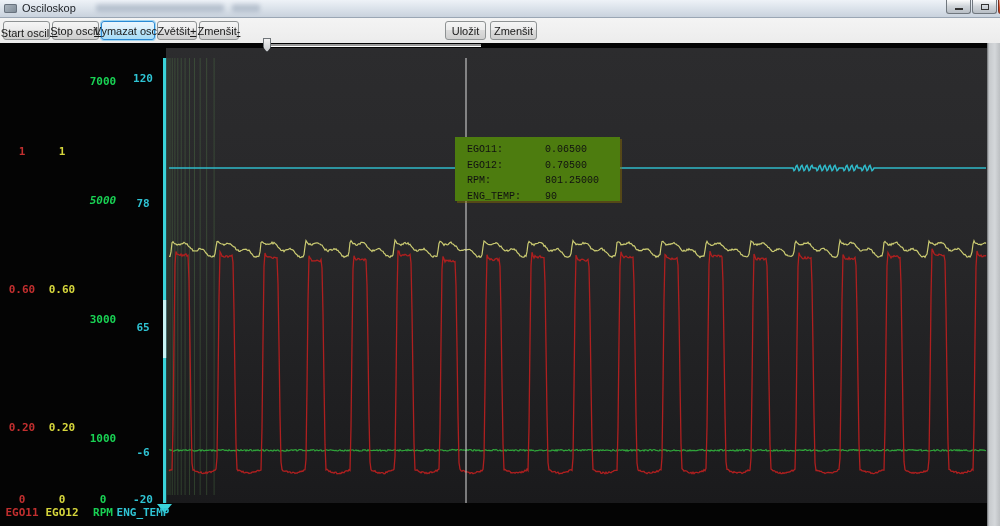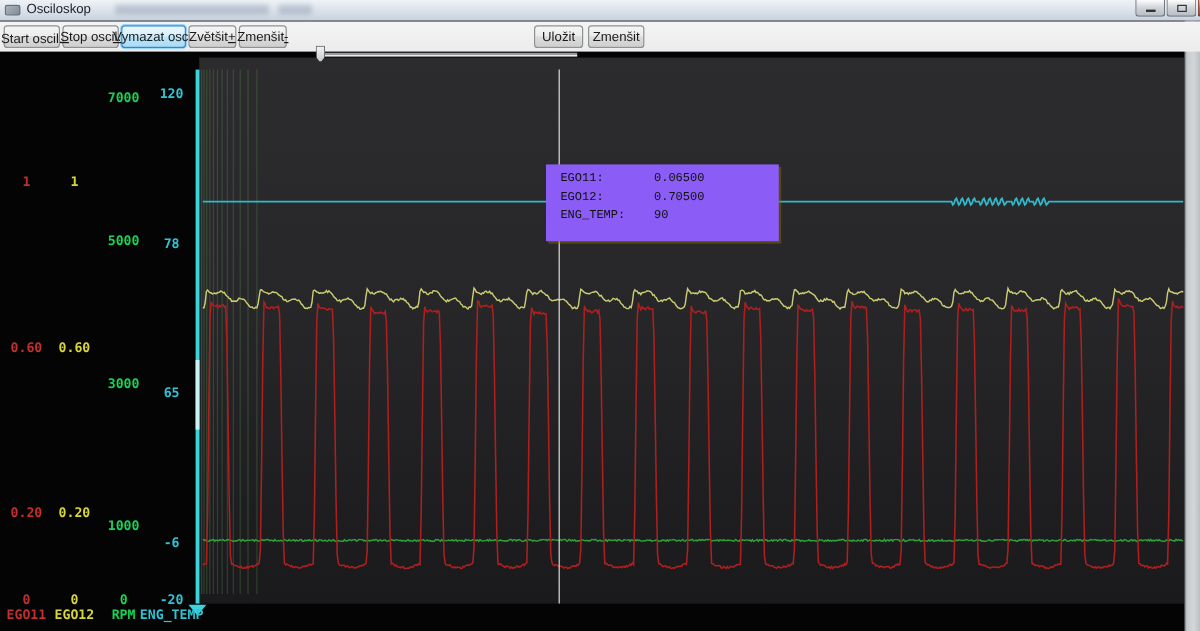--- a/index.html
+++ b/index.html
@@ -68,21 +68,21 @@
         <div class="tick" style="left: 22px; top: 282.75px; color: rgb(194, 47, 47);">0.60</div>
         <div class="tick" style="left: 22px; top: 420.5px; color: rgb(194, 47, 47);">0.20</div>
         <div class="tick" style="left: 22px; top: 493px; color: rgb(194, 47, 47);">0</div>
         <div class="axis-name" style="left: 22px; top: 506px; color: rgb(194, 47, 47);">EGO11</div>
         <div class="tick" style="left: 62px; top: 145px; color: rgb(214, 214, 60);">1</div>
         <div class="tick" style="left: 62px; top: 282.75px; color: rgb(214, 214, 60);">0.60</div>
         <div class="tick" style="left: 62px; top: 420.5px; color: rgb(214, 214, 60);">0.20</div>
         <div class="tick" style="left: 62px; top: 493px; color: rgb(214, 214, 60);">0</div>
         <div class="axis-name" style="left: 62px; top: 506px; color: rgb(214, 214, 60);">EGO12</div>
         <div class="tick" style="left: 103px; top: 75px; color: rgb(25, 210, 84);">7000</div>
-        <div class="tick" style="left: 103px; top: 193.833px; color: rgb(25, 210, 84);">5000</div>
+        <div class="tick" style="left: 103px; top: 193.833px; color: rgb(25, 210, 84); font-style: italic;">5000</div>
         <div class="tick" style="left: 103px; top: 312.667px; color: rgb(25, 210, 84);">3000</div>
         <div class="tick" style="left: 103px; top: 431.5px; color: rgb(25, 210, 84);">1000</div>
         <div class="tick" style="left: 103px; top: 493px; color: rgb(25, 210, 84);">0</div>
         <div class="axis-name" style="left: 103px; top: 506px; color: rgb(25, 210, 84);">RPM</div>
         <div class="tick" style="left: 143px; top: 72px; color: rgb(47, 196, 212);">120</div>
         <div class="tick" style="left: 143px; top: 196.667px; color: rgb(47, 196, 212);">78</div>
         <div class="tick" style="left: 143px; top: 321.333px; color: rgb(47, 196, 212);">65</div>
         <div class="tick" style="left: 143px; top: 446px; color: rgb(47, 196, 212);">-6</div>
         <div class="tick" style="left: 143px; top: 493px; color: rgb(47, 196, 212);">-20</div>
         <div class="axis-name" style="left: 143px; top: 506px; color: rgb(47, 196, 212);">ENG_TEMP</div>
@@ -102,23 +102,24 @@
         <line x1="214.0890328299309" y1="58" x2="214.0890328299309" y2="495" stroke="rgba(96,150,84,0.30)" stroke-width="1"></line>
         <polyline points="169,168.0 170,168.0 171,168.0 172,168.0 173,168.0 174,168.0 175,168.0 176,168.0 177,168.0 178,168.0 179,168.0 180,168.0 181,168.0 182,168.0 183,168.0 184,168.0 185,168.0 186,168.0 187,168.0 188,168.0 189,168.0 190,168.0 191,168.0 192,168.0 193,168.0 194,168.0 195,168.0 196,168.0 197,168.0 198,168.0 199,168.0 200,168.0 201,168.0 202,168.0 203,168.0 204,168.0 205,168.0 206,168.0 207,168.0 208,168.0 209,168.0 210,168.0 211,168.0 212,168.0 213,168.0 214,168.0 215,168.0 216,168.0 217,168.0 218,168.0 219,168.0 220,168.0 221,168.0 222,168.0 223,168.0 224,168.0 225,168.0 226,168.0 227,168.0 228,168.0 229,168.0 230,168.0 231,168.0 232,168.0 233,168.0 234,168.0 235,168.0 236,168.0 237,168.0 238,168.0 239,168.0 240,168.0 241,168.0 242,168.0 243,168.0 244,168.0 245,168.0 246,168.0 247,168.0 248,168.0 249,168.0 250,168.0 251,168.0 252,168.0 253,168.0 254,168.0 255,168.0 256,168.0 257,168.0 258,168.0 259,168.0 260,168.0 261,168.0 262,168.0 263,168.0 264,168.0 265,168.0 266,168.0 267,168.0 268,168.0 269,168.0 270,168.0 271,168.0 272,168.0 273,168.0 274,168.0 275,168.0 276,168.0 277,168.0 278,168.0 279,168.0 280,168.0 281,168.0 282,168.0 283,168.0 284,168.0 285,168.0 286,168.0 287,168.0 288,168.0 289,168.0 290,168.0 291,168.0 292,168.0 293,168.0 294,168.0 295,168.0 296,168.0 297,168.0 298,168.0 299,168.0 300,168.0 301,168.0 302,168.0 303,168.0 304,168.0 305,168.0 306,168.0 307,168.0 308,168.0 309,168.0 310,168.0 311,168.0 312,168.0 313,168.0 314,168.0 315,168.0 316,168.0 317,168.0 318,168.0 319,168.0 320,168.0 321,168.0 322,168.0 323,168.0 324,168.0 325,168.0 326,168.0 327,168.0 328,168.0 329,168.0 330,168.0 331,168.0 332,168.0 333,168.0 334,168.0 335,168.0 336,168.0 337,168.0 338,168.0 339,168.0 340,168.0 341,168.0 342,168.0 343,168.0 344,168.0 345,168.0 346,168.0 347,168.0 348,168.0 349,168.0 350,168.0 351,168.0 352,168.0 353,168.0 354,168.0 355,168.0 356,168.0 357,168.0 358,168.0 359,168.0 360,168.0 361,168.0 362,168.0 363,168.0 364,168.0 365,168.0 366,168.0 367,168.0 368,168.0 369,168.0 370,168.0 371,168.0 372,168.0 373,168.0 374,168.0 375,168.0 376,168.0 377,168.0 378,168.0 379,168.0 380,168.0 381,168.0 382,168.0 383,168.0 384,168.0 385,168.0 386,168.0 387,168.0 388,168.0 389,168.0 390,168.0 391,168.0 392,168.0 393,168.0 394,168.0 395,168.0 396,168.0 397,168.0 398,168.0 399,168.0 400,168.0 401,168.0 402,168.0 403,168.0 404,168.0 405,168.0 406,168.0 407,168.0 408,168.0 409,168.0 410,168.0 411,168.0 412,168.0 413,168.0 414,168.0 415,168.0 416,168.0 417,168.0 418,168.0 419,168.0 420,168.0 421,168.0 422,168.0 423,168.0 424,168.0 425,168.0 426,168.0 427,168.0 428,168.0 429,168.0 430,168.0 431,168.0 432,168.0 433,168.0 434,168.0 435,168.0 436,168.0 437,168.0 438,168.0 439,168.0 440,168.0 441,168.0 442,168.0 443,168.0 444,168.0 445,168.0 446,168.0 447,168.0 448,168.0 449,168.0 450,168.0 451,168.0 452,168.0 453,168.0 454,168.0 455,168.0 456,168.0 457,168.0 458,168.0 459,168.0 460,168.0 461,168.0 462,168.0 463,168.0 464,168.0 465,168.0 466,168.0 467,168.0 468,168.0 469,168.0 470,168.0 471,168.0 472,168.0 473,168.0 474,168.0 475,168.0 476,168.0 477,168.0 478,168.0 479,168.0 480,168.0 481,168.0 482,168.0 483,168.0 484,168.0 485,168.0 486,168.0 487,168.0 488,168.0 489,168.0 490,168.0 491,168.0 492,168.0 493,168.0 494,168.0 495,168.0 496,168.0 497,168.0 498,168.0 499,168.0 500,168.0 501,168.0 502,168.0 503,168.0 504,168.0 505,168.0 506,168.0 507,168.0 508,168.0 509,168.0 510,168.0 511,168.0 512,168.0 513,168.0 514,168.0 515,168.0 516,168.0 517,168.0 518,168.0 519,168.0 520,168.0 521,168.0 522,168.0 523,168.0 524,168.0 525,168.0 526,168.0 527,168.0 528,168.0 529,168.0 530,168.0 531,168.0 532,168.0 533,168.0 534,168.0 535,168.0 536,168.0 537,168.0 538,168.0 539,168.0 540,168.0 541,168.0 542,168.0 543,168.0 544,168.0 545,168.0 546,168.0 547,168.0 548,168.0 549,168.0 550,168.0 551,168.0 552,168.0 553,168.0 554,168.0 555,168.0 556,168.0 557,168.0 558,168.0 559,168.0 560,168.0 561,168.0 562,168.0 563,168.0 564,168.0 565,168.0 566,168.0 567,168.0 568,168.0 569,168.0 570,168.0 571,168.0 572,168.0 573,168.0 574,168.0 575,168.0 576,168.0 577,168.0 578,168.0 579,168.0 580,168.0 581,168.0 582,168.0 583,168.0 584,168.0 585,168.0 586,168.0 587,168.0 588,168.0 589,168.0 590,168.0 591,168.0 592,168.0 593,168.0 594,168.0 595,168.0 596,168.0 597,168.0 598,168.0 599,168.0 600,168.0 601,168.0 602,168.0 603,168.0 604,168.0 605,168.0 606,168.0 607,168.0 608,168.0 609,168.0 610,168.0 611,168.0 612,168.0 613,168.0 614,168.0 615,168.0 616,168.0 617,168.0 618,168.0 619,168.0 620,168.0 621,168.0 622,168.0 623,168.0 624,168.0 625,168.0 626,168.0 627,168.0 628,168.0 629,168.0 630,168.0 631,168.0 632,168.0 633,168.0 634,168.0 635,168.0 636,168.0 637,168.0 638,168.0 639,168.0 640,168.0 641,168.0 642,168.0 643,168.0 644,168.0 645,168.0 646,168.0 647,168.0 648,168.0 649,168.0 650,168.0 651,168.0 652,168.0 653,168.0 654,168.0 655,168.0 656,168.0 657,168.0 658,168.0 659,168.0 660,168.0 661,168.0 662,168.0 663,168.0 664,168.0 665,168.0 666,168.0 667,168.0 668,168.0 669,168.0 670,168.0 671,168.0 672,168.0 673,168.0 674,168.0 675,168.0 676,168.0 677,168.0 678,168.0 679,168.0 680,168.0 681,168.0 682,168.0 683,168.0 684,168.0 685,168.0 686,168.0 687,168.0 688,168.0 689,168.0 690,168.0 691,168.0 692,168.0 693,168.0 694,168.0 695,168.0 696,168.0 697,168.0 698,168.0 699,168.0 700,168.0 701,168.0 702,168.0 703,168.0 704,168.0 705,168.0 706,168.0 707,168.0 708,168.0 709,168.0 710,168.0 711,168.0 712,168.0 713,168.0 714,168.0 715,168.0 716,168.0 717,168.0 718,168.0 719,168.0 720,168.0 721,168.0 722,168.0 723,168.0 724,168.0 725,168.0 726,168.0 727,168.0 728,168.0 729,168.0 730,168.0 731,168.0 732,168.0 733,168.0 734,168.0 735,168.0 736,168.0 737,168.0 738,168.0 739,168.0 740,168.0 741,168.0 742,168.0 743,168.0 744,168.0 745,168.0 746,168.0 747,168.0 748,168.0 749,168.0 750,168.0 751,168.0 752,168.0 753,168.0 754,168.0 755,168.0 756,168.0 757,168.0 758,168.0 759,168.0 760,168.0 761,168.0 762,168.0 763,168.0 764,168.0 765,168.0 766,168.0 767,168.0 768,168.0 769,168.0 770,168.0 771,168.0 772,168.0 773,168.0 774,168.0 775,168.0 776,168.0 777,168.0 778,168.0 779,168.0 780,168.0 781,168.0 782,168.0 783,168.0 784,168.0 785,168.0 786,168.0 787,168.0 788,168.0 789,168.0 790,168.0 791,168.0 792,168.0 793,168.0 794,170.7 795,169.7 796,166.4 797,165.4 798,168.0 799,170.7 800,169.7 801,166.4 802,165.4 803,168.0 804,170.7 805,169.7 806,166.4 807,165.4 808,168.0 809,170.7 810,169.7 811,166.4 812,165.4 813,168.0 814,168.0 815,168.0 816,168.0 817,170.7 818,169.7 819,166.4 820,165.4 821,168.0 822,170.7 823,169.7 824,166.4 825,165.4 826,168.0 827,170.7 828,169.7 829,166.4 830,165.4 831,168.0 832,170.7 833,169.7 834,166.4 835,165.4 836,168.0 837,170.7 838,169.7 839,168.0 840,168.0 841,168.0 842,168.0 843,168.0 844,170.7 845,169.7 846,166.4 847,165.4 848,168.0 849,170.7 850,169.7 851,166.4 852,165.4 853,168.0 854,170.7 855,169.7 856,166.4 857,165.4 858,168.0 859,168.0 860,168.0 861,168.0 862,170.7 863,169.7 864,166.4 865,165.4 866,168.0 867,170.7 868,169.7 869,166.4 870,165.4 871,168.0 872,170.7 873,169.7 874,168.0 875,168.0 876,168.0 877,168.0 878,168.0 879,168.0 880,168.0 881,168.0 882,168.0 883,168.0 884,168.0 885,168.0 886,168.0 887,168.0 888,168.0 889,168.0 890,168.0 891,168.0 892,168.0 893,168.0 894,168.0 895,168.0 896,168.0 897,168.0 898,168.0 899,168.0 900,168.0 901,168.0 902,168.0 903,168.0 904,168.0 905,168.0 906,168.0 907,168.0 908,168.0 909,168.0 910,168.0 911,168.0 912,168.0 913,168.0 914,168.0 915,168.0 916,168.0 917,168.0 918,168.0 919,168.0 920,168.0 921,168.0 922,168.0 923,168.0 924,168.0 925,168.0 926,168.0 927,168.0 928,168.0 929,168.0 930,168.0 931,168.0 932,168.0 933,168.0 934,168.0 935,168.0 936,168.0 937,168.0 938,168.0 939,168.0 940,168.0 941,168.0 942,168.0 943,168.0 944,168.0 945,168.0 946,168.0 947,168.0 948,168.0 949,168.0 950,168.0 951,168.0 952,168.0 953,168.0 954,168.0 955,168.0 956,168.0 957,168.0 958,168.0 959,168.0 960,168.0 961,168.0 962,168.0 963,168.0 964,168.0 965,168.0 966,168.0 967,168.0 968,168.0 969,168.0 970,168.0 971,168.0 972,168.0 973,168.0 974,168.0 975,168.0 976,168.0 977,168.0 978,168.0 979,168.0 980,168.0 981,168.0 982,168.0 983,168.0 984,168.0 985,168.0 986,168.0" fill="none" stroke="#2fb9c9" stroke-width="1.5"></polyline>
         <polyline points="169,449.9 170,449.6 171,450.5 172,450.0 173,451.1 174,451.1 175,450.3 176,450.4 177,449.8 178,449.6 179,451.0 180,450.1 181,450.3 182,450.7 183,449.8 184,450.0 185,450.1 186,449.7 187,450.6 188,450.4 189,450.0 190,449.6 191,450.2 192,450.0 193,450.6 194,451.0 195,451.1 196,450.7 197,450.8 198,450.4 199,449.8 200,449.9 201,451.0 202,449.7 203,450.2 204,450.8 205,450.7 206,450.1 207,450.3 208,450.3 209,450.1 210,450.0 211,449.8 212,451.0 213,449.8 214,450.4 215,450.9 216,450.6 217,450.8 218,449.6 219,450.3 220,450.0 221,450.4 222,449.6 223,449.6 224,450.0 225,450.6 226,450.2 227,450.3 228,451.0 229,449.7 230,450.5 231,450.9 232,450.4 233,450.7 234,450.3 235,451.0 236,450.2 237,449.6 238,450.1 239,450.6 240,450.6 241,449.6 242,450.6 243,450.5 244,450.0 245,449.8 246,451.0 247,449.9 248,450.7 249,450.6 250,449.7 251,449.6 252,451.0 253,451.0 254,450.1 255,450.7 256,450.0 257,450.5 258,449.8 259,450.7 260,450.6 261,450.1 262,450.3 263,449.6 264,451.1 265,450.9 266,449.8 267,449.9 268,450.2 269,450.8 270,450.6 271,450.1 272,450.9 273,451.0 274,449.9 275,450.4 276,450.9 277,450.1 278,449.9 279,450.9 280,451.1 281,451.0 282,450.5 283,450.7 284,451.1 285,451.1 286,451.1 287,449.7 288,450.8 289,450.6 290,450.4 291,449.8 292,449.9 293,450.5 294,449.8 295,449.9 296,449.6 297,450.9 298,450.5 299,449.6 300,449.7 301,449.7 302,449.8 303,450.7 304,450.3 305,450.9 306,450.4 307,450.2 308,450.9 309,450.3 310,450.5 311,449.8 312,450.3 313,449.6 314,449.7 315,451.0 316,450.3 317,449.9 318,450.7 319,450.7 320,450.0 321,449.9 322,451.1 323,450.9 324,450.6 325,450.4 326,449.7 327,450.0 328,450.4 329,450.4 330,449.8 331,449.9 332,450.2 333,450.4 334,450.3 335,450.9 336,450.3 337,450.9 338,451.0 339,450.3 340,449.7 341,450.7 342,450.4 343,450.9 344,451.0 345,450.0 346,450.2 347,451.0 348,450.1 349,450.9 350,449.8 351,450.1 352,450.0 353,449.8 354,450.8 355,450.5 356,449.9 357,450.8 358,450.3 359,451.0 360,450.8 361,451.0 362,451.0 363,449.7 364,450.0 365,449.6 366,450.4 367,451.0 368,449.6 369,450.7 370,450.2 371,450.5 372,450.7 373,450.3 374,450.1 375,450.5 376,450.4 377,449.8 378,450.8 379,450.4 380,449.6 381,451.1 382,450.3 383,450.3 384,450.6 385,450.2 386,451.1 387,451.0 388,449.5 389,450.2 390,449.9 391,450.2 392,450.5 393,450.4 394,449.8 395,449.6 396,450.2 397,450.6 398,450.0 399,451.1 400,449.7 401,450.5 402,450.9 403,450.6 404,450.5 405,450.5 406,449.8 407,450.9 408,449.5 409,450.6 410,450.2 411,450.5 412,450.0 413,449.8 414,451.0 415,450.6 416,450.7 417,449.9 418,450.5 419,450.6 420,450.6 421,451.0 422,450.7 423,450.8 424,450.2 425,449.6 426,449.5 427,450.7 428,449.7 429,449.7 430,450.8 431,449.9 432,450.2 433,449.7 434,450.4 435,451.1 436,451.0 437,450.7 438,449.9 439,450.9 440,449.7 441,450.0 442,449.8 443,450.4 444,450.9 445,450.3 446,450.6 447,450.8 448,450.8 449,450.5 450,449.9 451,450.2 452,449.5 453,449.7 454,449.9 455,449.6 456,450.6 457,449.6 458,449.7 459,450.7 460,449.9 461,449.6 462,449.9 463,450.1 464,449.9 465,450.2 466,450.5 467,449.6 468,450.4 469,449.7 470,449.6 471,449.6 472,450.7 473,451.0 474,449.6 475,449.8 476,450.8 477,449.9 478,450.6 479,449.8 480,451.1 481,450.6 482,450.8 483,450.5 484,450.8 485,449.8 486,450.1 487,450.4 488,450.6 489,450.2 490,450.8 491,450.4 492,450.8 493,449.6 494,449.7 495,450.0 496,449.5 497,450.0 498,450.9 499,450.5 500,450.0 501,450.8 502,450.9 503,450.7 504,450.6 505,449.7 506,451.1 507,450.0 508,449.8 509,450.3 510,450.4 511,450.1 512,450.3 513,449.9 514,450.9 515,449.8 516,449.8 517,450.2 518,450.9 519,450.9 520,449.6 521,449.9 522,450.1 523,450.1 524,449.7 525,451.1 526,449.9 527,450.2 528,450.6 529,449.6 530,450.6 531,449.7 532,450.5 533,450.1 534,450.8 535,451.1 536,450.6 537,450.7 538,450.7 539,450.0 540,450.1 541,450.2 542,450.1 543,450.9 544,450.6 545,450.5 546,450.5 547,449.7 548,450.4 549,451.0 550,450.9 551,450.8 552,449.9 553,450.4 554,450.2 555,451.0 556,449.8 557,451.0 558,449.8 559,450.1 560,449.9 561,449.6 562,449.9 563,450.2 564,451.0 565,450.3 566,450.2 567,450.7 568,450.3 569,449.5 570,450.7 571,451.0 572,450.0 573,449.6 574,450.2 575,450.3 576,449.8 577,449.5 578,450.7 579,450.5 580,450.0 581,450.9 582,449.9 583,449.7 584,450.5 585,449.7 586,450.0 587,450.3 588,449.7 589,449.6 590,449.8 591,449.7 592,449.6 593,451.1 594,450.5 595,450.4 596,450.4 597,450.4 598,449.7 599,451.0 600,449.9 601,450.1 602,450.5 603,449.7 604,450.5 605,450.4 606,450.1 607,450.2 608,450.1 609,450.5 610,450.4 611,451.0 612,450.7 613,449.6 614,450.3 615,450.8 616,451.0 617,449.6 618,450.6 619,449.8 620,450.1 621,450.4 622,449.9 623,449.9 624,450.6 625,450.0 626,451.1 627,449.8 628,451.1 629,450.5 630,450.3 631,449.6 632,451.0 633,449.7 634,450.4 635,449.8 636,450.8 637,449.9 638,449.7 639,450.0 640,451.1 641,450.6 642,450.5 643,449.9 644,451.0 645,449.8 646,450.1 647,450.0 648,450.9 649,450.1 650,449.5 651,449.8 652,450.9 653,449.7 654,449.6 655,449.8 656,450.6 657,450.3 658,451.0 659,451.0 660,449.8 661,450.6 662,451.0 663,449.8 664,449.6 665,450.1 666,450.0 667,451.1 668,450.3 669,450.5 670,451.0 671,450.8 672,450.7 673,450.5 674,449.8 675,450.7 676,450.4 677,450.6 678,450.5 679,450.5 680,451.0 681,450.7 682,450.8 683,449.8 684,450.1 685,450.0 686,450.7 687,451.1 688,450.2 689,450.9 690,449.9 691,450.9 692,450.3 693,450.9 694,450.2 695,450.8 696,450.5 697,450.6 698,450.2 699,450.2 700,449.6 701,450.2 702,449.5 703,449.8 704,450.7 705,450.7 706,450.2 707,450.1 708,450.6 709,450.4 710,451.1 711,450.1 712,450.6 713,450.7 714,451.0 715,450.0 716,450.5 717,450.8 718,450.0 719,451.0 720,449.6 721,449.6 722,449.6 723,450.9 724,450.5 725,449.8 726,450.8 727,450.5 728,450.5 729,450.9 730,450.1 731,450.4 732,450.6 733,449.9 734,450.8 735,450.7 736,451.0 737,449.5 738,451.1 739,450.1 740,449.9 741,450.8 742,450.0 743,449.6 744,451.0 745,449.7 746,449.7 747,449.7 748,449.7 749,450.0 750,451.1 751,450.6 752,450.6 753,449.5 754,451.1 755,451.0 756,450.6 757,450.3 758,449.7 759,450.2 760,449.9 761,449.6 762,450.5 763,450.3 764,450.6 765,450.3 766,449.6 767,451.1 768,450.8 769,450.6 770,450.5 771,450.5 772,450.8 773,451.0 774,449.9 775,450.9 776,450.1 777,449.9 778,451.1 779,450.8 780,450.5 781,450.7 782,450.1 783,450.6 784,450.8 785,449.6 786,451.0 787,450.7 788,450.6 789,451.0 790,450.5 791,450.3 792,450.9 793,450.7 794,451.0 795,450.8 796,450.7 797,450.0 798,450.5 799,449.8 800,450.1 801,450.2 802,450.4 803,450.1 804,450.3 805,449.5 806,449.7 807,450.5 808,450.3 809,450.2 810,449.8 811,451.0 812,450.7 813,450.4 814,449.7 815,450.0 816,450.3 817,450.1 818,451.0 819,450.7 820,451.0 821,451.0 822,450.8 823,450.5 824,449.9 825,450.1 826,450.9 827,450.8 828,450.7 829,449.8 830,449.8 831,450.0 832,449.8 833,449.9 834,449.9 835,449.7 836,449.6 837,450.3 838,449.9 839,450.1 840,449.8 841,450.8 842,449.7 843,449.9 844,450.4 845,450.5 846,450.3 847,451.0 848,451.0 849,450.0 850,450.2 851,449.7 852,450.3 853,449.5 854,449.6 855,450.5 856,449.6 857,450.7 858,449.8 859,450.6 860,451.1 861,450.0 862,450.4 863,450.1 864,450.4 865,450.3 866,449.7 867,450.0 868,450.1 869,449.9 870,451.1 871,450.7 872,449.9 873,449.9 874,450.8 875,450.8 876,450.6 877,450.0 878,450.5 879,450.7 880,450.5 881,450.8 882,450.3 883,449.7 884,449.7 885,450.7 886,450.6 887,449.6 888,449.8 889,450.8 890,451.0 891,450.9 892,450.2 893,450.3 894,450.8 895,450.0 896,450.8 897,449.8 898,449.6 899,450.3 900,449.7 901,450.3 902,451.1 903,449.8 904,450.3 905,450.0 906,450.7 907,450.7 908,449.9 909,449.6 910,449.9 911,449.9 912,449.9 913,449.6 914,450.4 915,449.9 916,450.6 917,450.2 918,450.5 919,449.9 920,450.0 921,449.6 922,451.0 923,450.7 924,450.3 925,450.5 926,450.1 927,450.6 928,450.8 929,451.1 930,450.8 931,450.7 932,450.5 933,450.5 934,449.8 935,451.0 936,450.5 937,449.7 938,449.9 939,450.5 940,451.0 941,451.1 942,450.1 943,449.7 944,450.9 945,450.0 946,450.1 947,451.1 948,450.8 949,450.6 950,450.2 951,449.8 952,450.8 953,450.2 954,449.9 955,449.9 956,450.7 957,449.6 958,450.8 959,449.6 960,450.9 961,450.1 962,450.8 963,450.2 964,449.9 965,450.6 966,449.7 967,450.5 968,450.9 969,451.0 970,451.1 971,450.9 972,450.0 973,450.1 974,450.8 975,449.7 976,450.0 977,450.5 978,450.6 979,450.9 980,449.5 981,450.3 982,449.7 983,450.4 984,449.9 985,450.7 986,450.5" fill="none" stroke="#2fa33a" stroke-width="1.2"></polyline>
         <polyline points="169,256.4 170,256.4 171,251.9 172,242.8 173,241.7 174,243.1 175,243.9 176,244.0 177,245.0 178,244.6 179,244.2 180,244.9 181,243.9 182,243.8 183,243.4 184,242.4 185,243.1 186,244.0 187,243.7 188,245.6 189,246.7 190,247.3 191,248.8 192,248.9 193,251.1 194,250.8 195,251.0 196,250.8 197,251.1 198,250.2 199,248.5 200,248.7 201,249.1 202,249.3 203,249.3 204,250.1 205,251.6 206,253.0 207,254.0 208,255.6 209,256.1 210,255.7 211,256.8 212,257.0 213,256.0 214,256.6 215,253.6 216,246.9 217,241.6 218,241.4 219,242.5 220,243.3 221,243.7 222,244.0 223,244.1 224,245.1 225,244.4 226,244.0 227,243.2 228,243.5 229,243.8 230,243.7 231,244.4 232,245.5 233,246.2 234,246.9 235,247.3 236,249.6 237,250.2 238,249.8 239,251.3 240,251.3 241,250.5 242,250.3 243,249.6 244,249.3 245,249.4 246,249.2 247,250.0 248,250.6 249,250.1 250,251.4 251,253.3 252,254.0 253,255.5 254,256.9 255,256.7 256,257.2 257,256.2 258,256.5 259,256.0 260,251.9 261,242.5 262,241.7 263,242.4 264,243.4 265,243.5 266,244.5 267,244.0 268,244.1 269,244.4 270,243.8 271,243.7 272,242.2 273,243.8 274,242.4 275,243.4 276,244.2 277,245.4 278,247.2 279,248.0 280,248.9 281,250.5 282,250.7 283,250.0 284,251.6 285,250.3 286,249.8 287,249.6 288,249.6 289,249.1 290,248.3 291,249.5 292,249.6 293,250.0 294,251.2 295,252.8 296,254.1 297,254.7 298,256.4 299,256.0 300,257.6 301,257.5 302,256.7 303,256.9 304,254.6 305,246.7 306,240.7 307,242.2 308,243.5 309,244.6 310,243.6 311,244.9 312,245.0 313,243.9 314,243.7 315,243.0 316,243.1 317,242.8 318,243.1 319,243.8 320,244.0 321,245.0 322,245.0 323,246.7 324,248.3 325,250.0 326,249.2 327,250.7 328,251.6 329,249.9 330,249.6 331,249.4 332,250.4 333,249.6 334,248.5 335,249.4 336,248.8 337,250.4 338,250.3 339,252.1 340,252.6 341,254.0 342,256.0 343,255.8 344,257.4 345,256.5 346,256.7 347,255.4 348,255.9 349,251.9 350,242.6 351,240.7 352,242.2 353,243.7 354,243.4 355,243.8 356,245.3 357,245.4 358,244.2 359,243.7 360,244.2 361,242.3 362,242.3 363,242.6 364,242.6 365,243.6 366,244.7 367,246.6 368,247.6 369,248.5 370,249.8 371,250.4 372,251.5 373,250.0 374,251.0 375,250.0 376,249.7 377,249.2 378,248.8 379,248.4 380,248.9 381,250.4 382,251.0 383,251.3 384,253.4 385,253.9 386,255.7 387,255.4 388,255.7 389,256.8 390,257.5 391,255.7 392,256.2 393,255.0 394,246.8 395,240.1 396,241.4 397,243.4 398,243.7 399,244.0 400,244.6 401,245.4 402,244.0 403,244.5 404,242.9 405,242.5 406,243.7 407,243.8 408,242.7 409,244.7 410,244.2 411,246.0 412,247.2 413,248.2 414,249.9 415,250.4 416,249.9 417,251.4 418,251.1 419,249.7 420,249.4 421,250.0 422,249.4 423,249.8 424,248.4 425,249.9 426,250.3 427,251.1 428,252.3 429,253.5 430,254.0 431,255.7 432,256.5 433,257.2 434,255.9 435,255.8 436,256.5 437,256.2 438,250.6 439,243.5 440,241.2 441,241.7 442,242.7 443,243.9 444,245.4 445,243.9 446,244.1 447,244.9 448,244.7 449,243.5 450,242.6 451,242.1 452,243.7 453,244.0 454,244.8 455,246.1 456,245.9 457,247.2 458,249.4 459,249.9 460,250.6 461,250.5 462,250.1 463,250.3 464,249.8 465,249.5 466,250.2 467,249.6 468,249.7 469,249.3 470,249.5 471,250.6 472,251.0 473,252.3 474,253.6 475,254.3 476,255.3 477,257.1 478,256.7 479,255.9 480,257.2 481,256.9 482,254.7 483,247.2 484,241.0 485,241.7 486,242.8 487,243.6 488,244.2 489,244.6 490,244.5 491,244.9 492,244.2 493,243.9 494,243.5 495,243.5 496,242.7 497,243.1 498,243.9 499,245.5 500,246.7 501,246.1 502,248.0 503,249.1 504,250.1 505,250.8 506,250.6 507,250.1 508,251.3 509,250.6 510,249.8 511,248.6 512,249.0 513,249.6 514,248.8 515,250.2 516,250.2 517,252.2 518,253.3 519,254.1 520,255.9 521,256.0 522,257.0 523,257.2 524,257.2 525,255.4 526,256.3 527,251.7 528,243.8 529,241.5 530,242.5 531,242.7 532,244.6 533,244.0 534,245.5 535,243.9 536,243.7 537,243.5 538,243.2 539,242.4 540,242.5 541,242.6 542,243.1 543,243.9 544,246.1 545,245.6 546,247.5 547,248.1 548,250.4 549,251.2 550,250.9 551,250.1 552,251.2 553,249.9 554,249.6 555,250.1 556,249.4 557,248.6 558,248.4 559,249.8 560,250.9 561,252.0 562,252.1 563,254.0 564,255.2 565,256.6 566,256.7 567,257.2 568,257.1 569,256.6 570,256.0 571,253.6 572,246.1 573,240.6 574,242.2 575,243.0 576,244.6 577,244.1 578,244.2 579,244.7 580,244.1 581,244.8 582,243.9 583,242.5 584,243.8 585,242.9 586,243.4 587,243.5 588,243.9 589,245.3 590,246.4 591,248.8 592,248.8 593,249.5 594,250.2 595,251.1 596,250.5 597,250.8 598,250.5 599,250.0 600,249.1 601,248.4 602,248.2 603,250.2 604,249.8 605,251.5 606,252.1 607,252.9 608,253.8 609,255.4 610,256.1 611,256.4 612,257.3 613,255.8 614,255.6 615,255.8 616,251.9 617,242.5 618,241.8 619,242.0 620,242.7 621,245.0 622,244.4 623,244.8 624,243.9 625,244.3 626,244.2 627,243.0 628,243.2 629,242.1 630,243.8 631,243.5 632,244.3 633,245.8 634,245.6 635,246.9 636,249.1 637,249.9 638,249.6 639,250.8 640,250.5 641,250.8 642,250.4 643,249.4 644,249.2 645,249.5 646,248.9 647,249.1 648,248.9 649,250.1 650,250.8 651,252.6 652,253.5 653,255.0 654,255.2 655,255.6 656,257.2 657,256.0 658,256.9 659,255.2 660,254.6 661,246.7 662,241.5 663,241.3 664,242.6 665,243.4 666,245.2 667,244.4 668,244.8 669,243.9 670,244.6 671,243.7 672,243.8 673,243.2 674,242.6 675,243.8 676,244.1 677,245.0 678,245.5 679,246.3 680,247.9 681,249.3 682,250.8 683,251.3 684,250.1 685,251.1 686,251.0 687,249.2 688,250.2 689,248.7 690,249.8 691,249.7 692,249.9 693,250.3 694,251.8 695,251.2 696,253.4 697,254.9 698,255.8 699,256.3 700,257.5 701,256.2 702,256.3 703,255.9 704,256.1 705,250.4 706,243.7 707,241.3 708,243.1 709,244.1 710,244.2 711,245.4 712,245.3 713,245.1 714,244.6 715,243.3 716,244.1 717,243.2 718,242.9 719,243.8 720,242.9 721,244.5 722,245.4 723,245.9 724,247.2 725,248.6 726,248.9 727,249.6 728,250.7 729,250.4 730,249.8 731,250.4 732,249.0 733,249.8 734,249.8 735,249.1 736,249.4 737,249.4 738,250.9 739,251.6 740,252.1 741,254.7 742,254.7 743,256.0 744,256.2 745,256.3 746,256.6 747,256.8 748,256.2 749,254.0 750,247.7 751,241.1 752,241.8 753,242.3 754,244.7 755,244.2 756,244.0 757,245.2 758,243.9 759,244.7 760,243.7 761,244.1 762,242.8 763,242.9 764,243.1 765,244.3 766,245.0 767,245.8 768,247.4 769,247.5 770,248.8 771,250.0 772,251.2 773,251.6 774,251.3 775,250.1 776,250.5 777,248.9 778,249.7 779,248.6 780,249.0 781,249.3 782,250.1 783,250.9 784,251.7 785,253.9 786,255.0 787,254.8 788,255.9 789,256.0 790,256.2 791,256.3 792,255.9 793,255.0 794,251.7 795,243.5 796,241.3 797,242.9 798,243.4 799,244.7 800,244.7 801,244.8 802,244.3 803,244.5 804,243.0 805,243.6 806,243.2 807,243.4 808,242.2 809,243.9 810,243.7 811,245.6 812,246.9 813,247.5 814,249.3 815,249.5 816,249.8 817,251.2 818,250.5 819,251.1 820,250.3 821,248.9 822,248.5 823,248.4 824,248.4 825,249.9 826,249.9 827,250.2 828,251.3 829,252.5 830,254.0 831,254.5 832,256.3 833,256.8 834,256.9 835,257.3 836,257.2 837,256.5 838,254.1 839,246.2 840,240.3 841,242.3 842,243.6 843,243.1 844,244.5 845,244.1 846,244.1 847,245.1 848,244.6 849,243.7 850,242.6 851,242.3 852,243.3 853,242.9 854,243.5 855,244.4 856,246.3 857,247.2 858,248.3 859,249.0 860,250.7 861,251.0 862,250.5 863,249.9 864,250.0 865,249.8 866,249.8 867,249.9 868,248.1 869,248.2 870,249.4 871,249.4 872,250.3 873,252.9 874,252.7 875,254.3 876,255.3 877,256.1 878,257.3 879,256.7 880,256.5 881,255.7 882,255.8 883,251.4 884,242.6 885,241.4 886,242.8 887,243.3 888,244.9 889,245.2 890,243.9 891,245.3 892,243.4 893,244.2 894,243.0 895,243.0 896,242.4 897,242.2 898,244.2 899,244.8 900,245.9 901,246.9 902,247.1 903,248.2 904,250.4 905,250.9 906,250.0 907,251.1 908,251.0 909,249.7 910,250.2 911,248.6 912,249.0 913,248.4 914,250.0 915,250.4 916,250.2 917,250.8 918,252.2 919,253.8 920,254.8 921,256.2 922,257.0 923,256.4 924,256.1 925,257.3 926,255.3 927,254.0 928,247.7 929,241.1 930,242.5 931,243.3 932,243.0 933,243.8 934,244.6 935,245.2 936,243.9 937,244.3 938,242.8 939,242.6 940,243.0 941,242.2 942,243.2 943,243.1 944,243.9 945,245.1 946,247.6 947,248.1 948,248.3 949,250.6 950,250.1 951,251.1 952,251.0 953,250.0 954,249.6 955,248.9 956,249.4 957,249.4 958,248.3 959,248.8 960,249.8 961,250.9 962,252.2 963,253.3 964,254.6 965,254.5 966,255.6 967,257.0 968,256.9 969,256.0 970,257.0 971,255.2 972,251.8 973,244.1 974,240.7 975,242.9 976,243.4 977,243.4 978,244.2 979,244.6 980,244.2 981,245.0 982,244.1 983,243.7 984,243.2 985,242.7 986,243.5" fill="none" stroke="#cbcb72" stroke-width="1.2"></polyline>
         <polyline points="169,471.0 170,469.9 171,470.0 172,469.8 173,426.5 174,340.1 175,264.5 176,251.5 177,254.1 178,254.3 179,254.9 180,255.4 181,254.0 182,256.2 183,254.7 184,255.7 185,254.3 186,253.8 187,256.1 188,255.3 189,280.4 190,345.3 191,415.4 192,463.2 193,470.2 194,469.8 195,471.2 196,471.3 197,471.5 198,471.9 199,472.8 200,472.5 201,471.9 202,473.5 203,473.6 204,472.9 205,473.5 206,472.1 207,473.4 208,472.1 209,471.8 210,471.4 211,472.5 212,471.4 213,471.3 214,470.1 215,470.3 216,468.9 217,457.5 218,385.9 219,298.5 220,251.6 221,253.4 222,256.3 223,256.2 224,257.0 225,257.1 226,255.7 227,255.8 228,257.2 229,256.2 230,255.8 231,256.1 232,255.2 233,262.3 234,311.8 235,381.0 236,444.0 237,469.2 238,470.8 239,470.0 240,470.7 241,471.1 242,472.1 243,471.3 244,472.8 245,472.8 246,472.2 247,472.5 248,472.7 249,473.5 250,473.2 251,473.1 252,472.0 253,471.9 254,472.0 255,471.6 256,471.8 257,470.7 258,470.2 259,471.0 260,470.3 261,470.0 262,428.4 263,340.6 264,266.4 265,253.0 266,255.8 267,256.7 268,257.1 269,256.6 270,256.8 271,257.0 272,258.0 273,258.5 274,257.3 275,257.4 276,257.9 277,257.7 278,283.6 279,345.6 280,414.9 281,462.0 282,469.4 283,470.9 284,471.1 285,471.4 286,471.0 287,471.1 288,472.4 289,471.8 290,471.9 291,473.1 292,472.9 293,472.2 294,472.5 295,473.4 296,472.9 297,473.2 298,472.3 299,472.3 300,471.3 301,471.7 302,471.0 303,471.2 304,469.9 305,469.7 306,459.2 307,387.2 308,300.9 309,255.7 310,258.0 311,259.2 312,261.2 313,260.6 314,261.0 315,260.7 316,260.9 317,260.0 318,260.7 319,261.1 320,261.6 321,259.6 322,268.0 323,313.5 324,382.8 325,444.4 326,469.9 327,469.3 328,470.2 329,471.6 330,470.9 331,472.3 332,472.5 333,472.5 334,473.2 335,472.2 336,472.1 337,473.8 338,473.7 339,473.7 340,473.3 341,473.5 342,472.3 343,472.5 344,472.8 345,471.3 346,470.9 347,470.6 348,471.2 349,469.7 350,470.4 351,427.0 352,343.2 353,268.7 354,255.7 355,258.4 356,259.9 357,259.6 358,258.4 359,258.5 360,259.8 361,259.6 362,259.2 363,259.1 364,260.6 365,258.8 366,259.8 367,285.1 368,346.7 369,416.9 370,462.0 371,469.7 372,470.9 373,470.9 374,471.2 375,470.7 376,472.3 377,472.4 378,473.2 379,472.4 380,473.2 381,472.6 382,472.7 383,472.8 384,473.7 385,473.6 386,471.9 387,472.4 388,471.3 389,471.0 390,470.8 391,470.9 392,470.2 393,470.1 394,469.1 395,456.8 396,385.6 397,296.3 398,251.0 399,251.1 400,255.2 401,256.1 402,255.0 403,254.8 404,255.2 405,254.3 406,254.7 407,255.6 408,255.8 409,255.4 410,254.4 411,262.9 412,311.3 413,380.9 414,443.6 415,470.1 416,470.4 417,469.8 418,470.8 419,471.6 420,472.1 421,472.8 422,471.7 423,471.8 424,472.2 425,473.5 426,472.4 427,473.7 428,472.9 429,473.4 430,472.1 431,471.7 432,472.7 433,472.2 434,472.2 435,471.2 436,470.2 437,471.2 438,469.6 439,469.1 440,428.8 441,342.5 442,269.3 443,256.4 444,259.0 445,262.0 446,260.0 447,260.9 448,260.1 449,261.4 450,260.1 451,261.7 452,261.7 453,260.7 454,261.8 455,261.5 456,285.8 457,347.1 458,415.7 459,462.6 460,469.0 461,470.7 462,471.3 463,470.5 464,470.7 465,471.9 466,471.9 467,471.8 468,472.1 469,472.4 470,473.5 471,472.7 472,472.7 473,473.7 474,473.1 475,473.2 476,472.4 477,471.5 478,471.9 479,471.6 480,471.9 481,470.4 482,470.9 483,469.4 484,458.0 485,388.3 486,300.9 487,254.8 488,257.8 489,258.3 490,259.8 491,258.7 492,259.5 493,260.5 494,260.3 495,259.1 496,258.6 497,258.3 498,260.6 499,258.8 500,266.4 501,314.9 502,382.0 503,443.7 504,469.7 505,469.5 506,470.2 507,471.0 508,471.0 509,470.9 510,471.4 511,472.9 512,472.6 513,472.8 514,472.5 515,473.2 516,472.4 517,472.3 518,472.9 519,472.3 520,472.0 521,472.8 522,471.4 523,472.3 524,471.5 525,470.1 526,471.0 527,469.1 528,470.5 529,427.6 530,340.6 531,266.0 532,252.2 533,255.7 534,258.1 535,255.7 536,257.1 537,256.8 538,258.0 539,256.6 540,255.8 541,257.6 542,257.2 543,257.6 544,257.6 545,282.6 546,346.4 547,414.5 548,462.5 549,469.8 550,469.8 551,470.7 552,471.8 553,471.9 554,471.7 555,471.5 556,473.0 557,472.7 558,472.2 559,473.7 560,473.5 561,473.2 562,473.6 563,472.6 564,472.2 565,472.4 566,471.8 567,471.7 568,471.9 569,470.3 570,469.9 571,469.6 572,470.4 573,458.3 574,387.9 575,301.4 576,255.1 577,257.9 578,259.8 579,259.9 580,260.8 581,259.5 582,259.2 583,259.3 584,260.0 585,260.8 586,261.3 587,260.3 588,259.3 589,266.7 590,314.2 591,383.5 592,443.2 593,469.5 594,469.8 595,470.5 596,471.5 597,471.4 598,471.5 599,471.3 600,471.5 601,473.3 602,473.4 603,472.1 604,472.7 605,473.8 606,472.2 607,473.4 608,473.0 609,471.8 610,472.4 611,472.8 612,471.7 613,471.3 614,470.7 615,470.4 616,470.4 617,470.4 618,428.2 619,340.7 620,266.3 621,251.8 622,254.9 623,256.3 624,257.8 625,256.7 626,256.0 627,257.0 628,257.7 629,257.9 630,256.5 631,257.7 632,257.4 633,257.1 634,283.0 635,345.8 636,415.0 637,463.0 638,469.9 639,470.7 640,470.3 641,471.3 642,471.6 643,471.5 644,471.5 645,472.7 646,472.9 647,473.6 648,472.7 649,472.2 650,473.2 651,473.2 652,472.9 653,471.8 654,472.1 655,472.6 656,471.9 657,470.8 658,471.8 659,470.6 660,469.5 661,469.8 662,457.4 663,386.3 664,300.0 665,254.6 666,255.5 667,257.6 668,257.6 669,258.4 670,258.8 671,259.5 672,258.0 673,259.3 674,258.9 675,259.3 676,258.5 677,257.7 678,265.2 679,311.8 680,381.5 681,443.7 682,468.7 683,469.7 684,471.2 685,470.6 686,470.8 687,471.2 688,472.2 689,472.8 690,473.1 691,472.3 692,473.6 693,472.2 694,473.7 695,472.7 696,472.4 697,472.3 698,472.9 699,472.6 700,471.5 701,471.8 702,470.9 703,471.6 704,469.6 705,470.7 706,468.4 707,426.7 708,340.1 709,264.5 710,251.1 711,254.2 712,256.3 713,256.8 714,255.2 715,255.5 716,255.6 717,256.6 718,255.2 719,255.4 720,256.8 721,255.8 722,257.0 723,281.9 724,346.1 725,414.1 726,461.8 727,469.4 728,469.4 729,470.3 730,471.7 731,471.2 732,471.9 733,472.8 734,471.7 735,472.3 736,472.4 737,473.1 738,472.3 739,472.3 740,472.2 741,472.5 742,473.5 743,472.9 744,472.2 745,472.5 746,470.9 747,471.0 748,469.9 749,470.8 750,470.2 751,457.8 752,387.0 753,300.7 754,254.0 755,256.6 756,259.5 757,259.9 758,258.1 759,258.3 760,259.8 761,258.4 762,258.1 763,258.2 764,260.0 765,258.9 766,258.4 767,266.0 768,313.4 769,382.5 770,444.8 771,469.1 772,469.7 773,470.8 774,470.7 775,471.2 776,472.4 777,471.8 778,473.0 779,473.3 780,472.5 781,473.6 782,473.6 783,472.7 784,473.5 785,472.7 786,473.1 787,472.2 788,472.3 789,472.0 790,471.8 791,470.9 792,470.2 793,471.1 794,469.9 795,469.1 796,429.0 797,340.0 798,266.5 799,252.6 800,255.7 801,256.6 802,258.1 803,258.9 804,258.6 805,256.9 806,258.8 807,258.7 808,257.0 809,258.0 810,258.4 811,257.8 812,284.1 813,347.3 814,415.0 815,462.8 816,470.5 817,470.3 818,470.8 819,470.7 820,471.5 821,471.2 822,472.0 823,472.7 824,472.7 825,473.4 826,473.0 827,472.7 828,472.5 829,472.5 830,472.9 831,472.5 832,473.0 833,472.6 834,471.8 835,471.7 836,471.7 837,471.3 838,469.5 839,469.4 840,458.1 841,386.2 842,300.0 843,254.6 844,256.6 845,258.8 846,259.2 847,258.7 848,259.5 849,257.5 850,259.4 851,258.6 852,258.5 853,259.5 854,258.7 855,257.4 856,265.6 857,312.6 858,381.5 859,444.2 860,469.7 861,469.6 862,470.9 863,470.8 864,471.4 865,471.1 866,472.2 867,471.6 868,471.7 869,472.0 870,472.1 871,473.5 872,473.0 873,473.7 874,473.7 875,473.0 876,472.2 877,472.9 878,472.3 879,470.9 880,471.0 881,470.9 882,469.9 883,470.2 884,470.2 885,428.1 886,341.5 887,265.8 888,252.7 889,254.7 890,256.1 891,257.9 892,256.3 893,256.9 894,255.7 895,256.4 896,256.4 897,255.7 898,256.5 899,257.9 900,257.6 901,283.7 902,345.4 903,416.3 904,461.7 905,469.6 906,470.7 907,471.0 908,471.2 909,471.7 910,472.6 911,472.5 912,473.2 913,472.4 914,473.4 915,472.4 916,472.5 917,473.5 918,472.7 919,473.2 920,472.3 921,472.1 922,472.3 923,472.4 924,470.9 925,471.8 926,471.0 927,471.0 928,469.3 929,458.8 930,385.4 931,297.7 932,248.8 933,250.8 934,253.3 935,254.5 936,255.1 937,255.1 938,255.5 939,254.1 940,254.6 941,254.7 942,255.3 943,255.7 944,255.4 945,261.2 946,309.5 947,380.8 948,442.3 949,469.5 950,469.7 951,471.2 952,471.3 953,471.1 954,472.4 955,471.6 956,471.5 957,473.3 958,472.4 959,472.7 960,473.3 961,473.5 962,472.5 963,473.6 964,472.3 965,472.2 966,472.4 967,472.5 968,470.9 969,471.3 970,471.6 971,471.1 972,469.3 973,470.1 974,428.2 975,339.8 976,266.7 977,251.0 978,254.3 979,255.4 980,256.1 981,255.1 982,256.7 983,256.6 984,255.5 985,256.0 986,255.4" fill="none" stroke="#ae1f1f" stroke-width="1.3"></polyline>
         <line x1="466" y1="58" x2="466" y2="503" stroke="#dcdcdc" stroke-width="1"></line>
         <rect x="163" y="58" width="3.2" height="445" fill="#3ad4da"></rect>
         <rect x="163" y="300" width="3.2" height="58" fill="#c9f4f4"></rect>
         <polygon points="157,504 172,504 164.5,513" fill="#3ad4da"></polygon>
       </svg>
-    <div class="tooltip" id="tooltip" style="left: 455px; top: 137px; width: 194px; height: 64px; background: #8b5cf6; padding-left: 12px;">
+    <div class="tooltip" id="tooltip" style="left: 455px; top: 137px; width: 165px; height: 64px; background: #4d7c0f; padding-left: 12px;">
         <div class="trow"><span>EGO11:</span><span class="tval">0.06500</span></div>
         <div class="trow"><span>EGO12:</span><span class="tval">0.70500</span></div>
+        <div class="trow"><span>RPM:</span><span class="tval">801.25000</span></div>
         <div class="trow"><span>ENG_TEMP:</span><span class="tval">90</span></div>
       </div>
   </div>
 
   <div class="titlebar">
     <div class="app-icon"></div>
     <span class="title-text">Osciloskop</span>
     <div class="ghost g1"></div>
     <div class="ghost g2"></div>
     <div class="winbtns">

